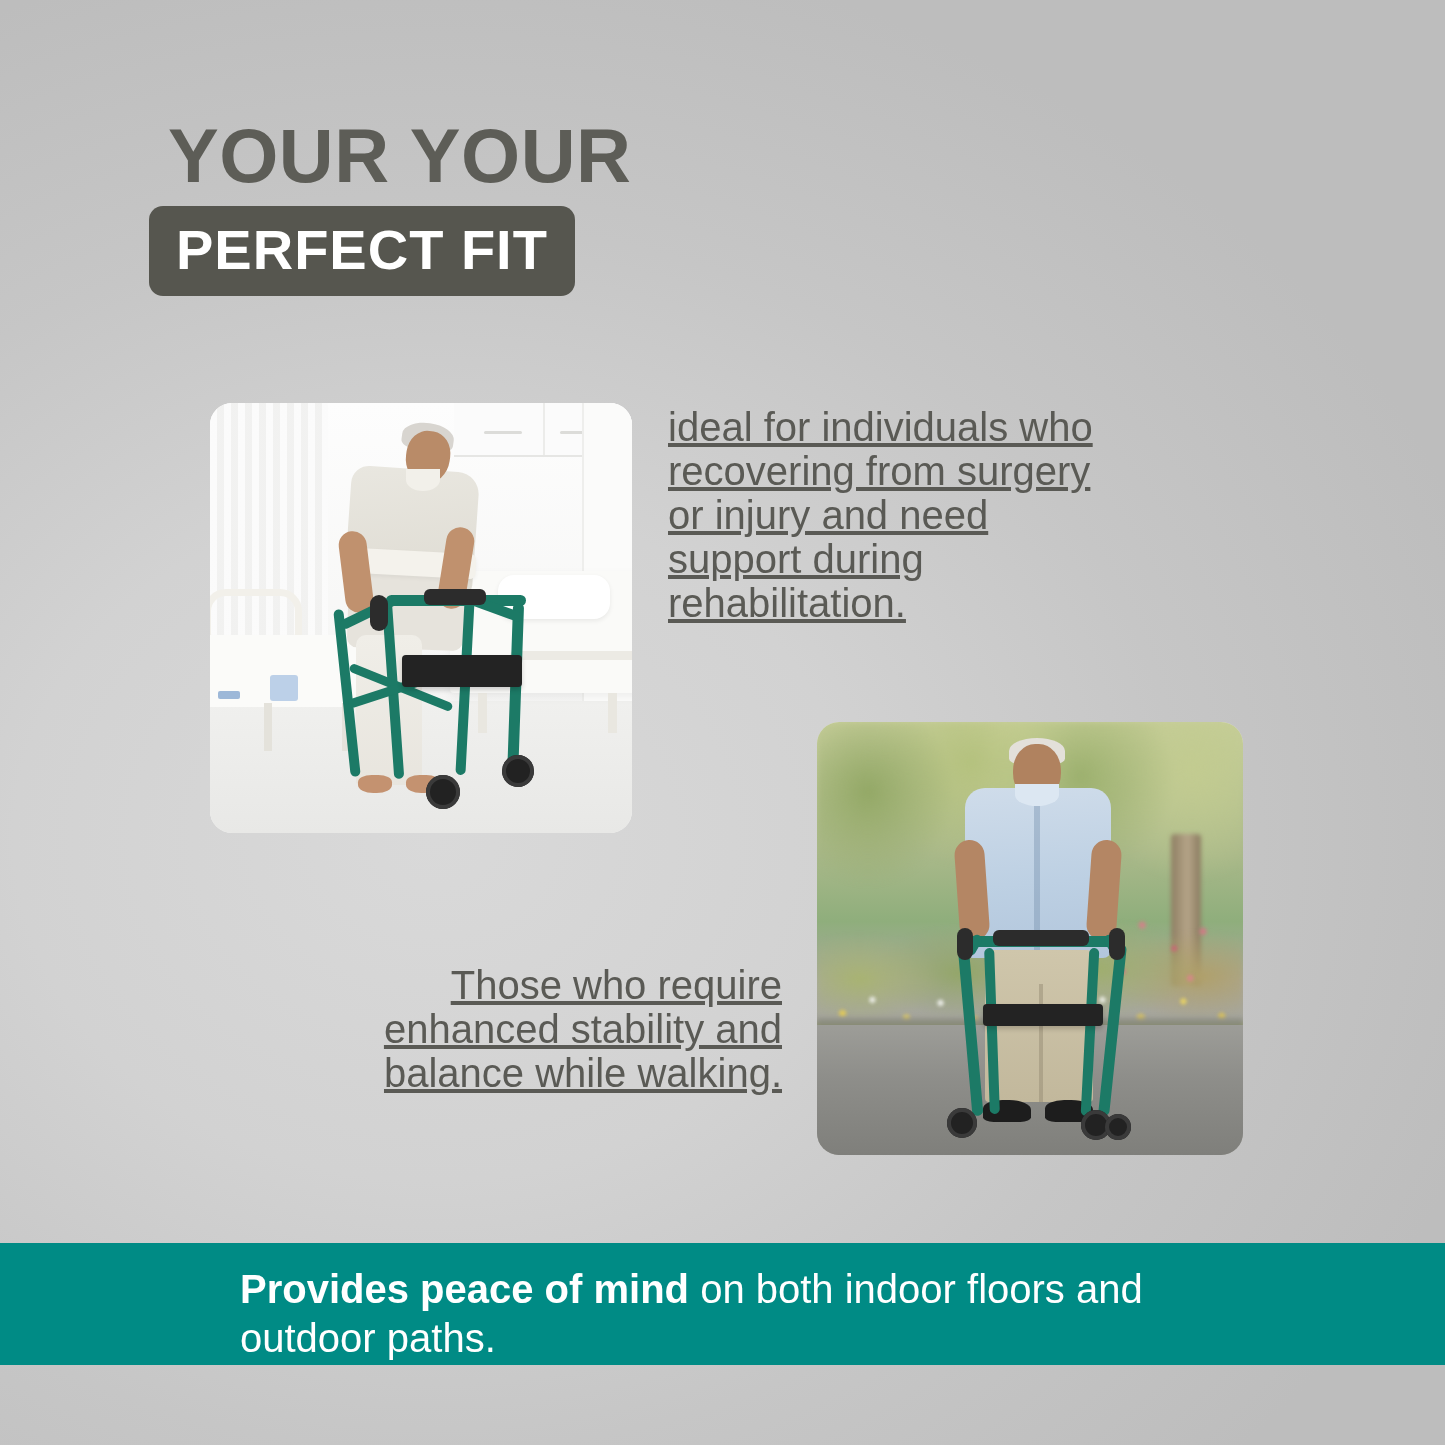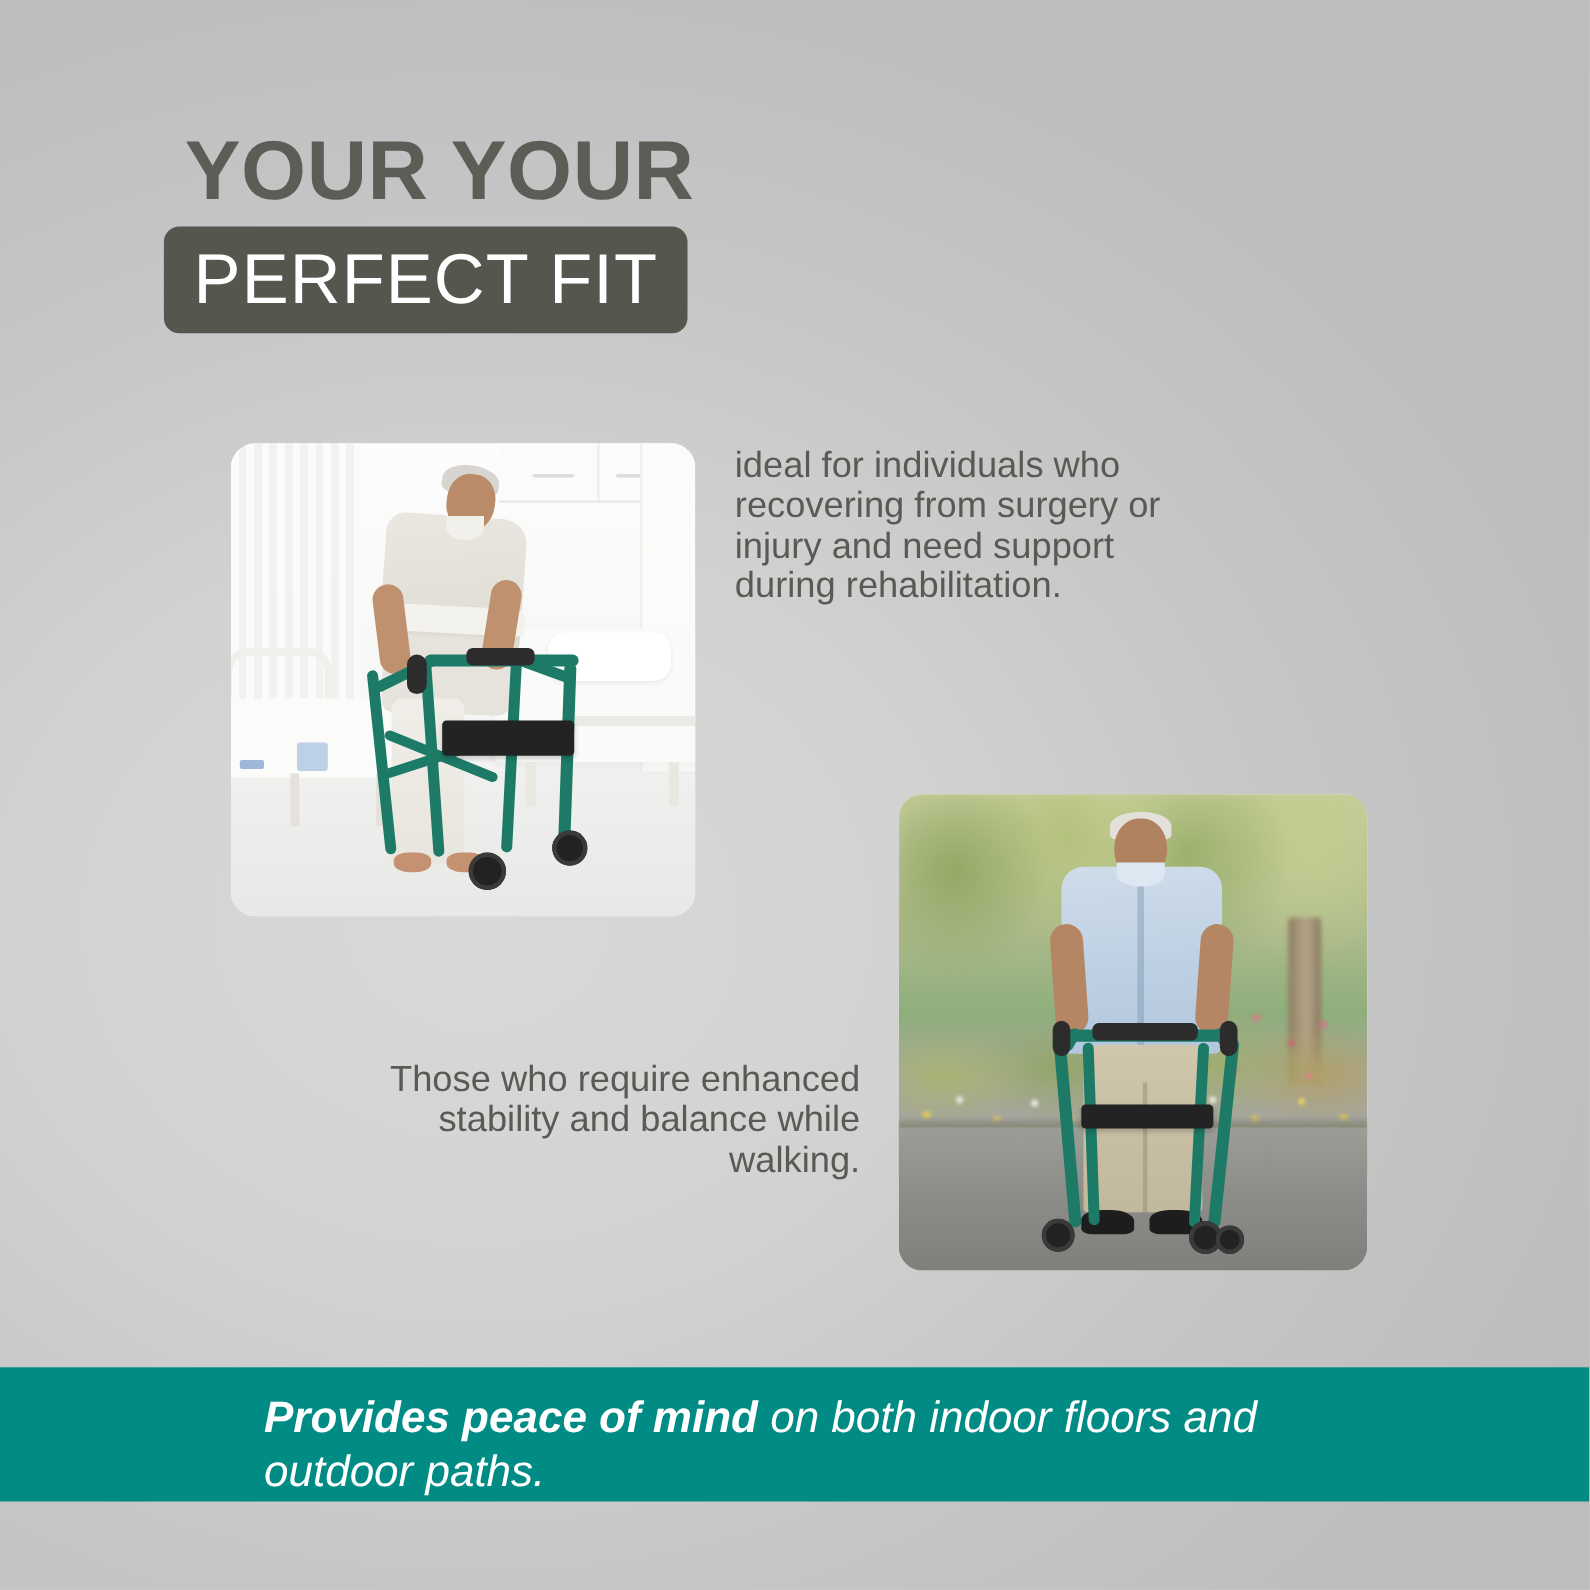--- a/index.html
+++ b/index.html
@@ -41,22 +41,22 @@
   }
   .headline-badge {
     display: inline-block;
     margin-left: -19px;
     margin-top: 12px;
     background: #56564f;
     border-radius: 14px;
     padding: 17px 27px 19px 27px;
   }
   .headline-line2 {
-    font-size: 64px;
-    font-weight: normal;
+    font-size: 56px;
+    font-weight: bold;
     color: #ffffff;
     letter-spacing: 1px;
     line-height: 0.96;
     white-space: nowrap;
   }
 
   
   .photo-card {
     position: absolute;
     border-radius: 22px;
@@ -330,22 +330,23 @@
     position: absolute; top: 378px; width: 48px; height: 22px;
     background: #1d1d1d; border-radius: 40% 45% 22% 22%;
   }
   .q-shoe.s1 { left: 166px; }
   .q-shoe.s2 { left: 228px; }
 
   
   .body-text {
     position: absolute;
     color: #5a5a55;
-    font-size: 33px;
+    font-size: 40px;
     line-height: 1.10;
+    text-decoration: underline;
   }
   .text-right-of-photo {
     left: 668px;
     top: 405px;
     width: 440px;
     text-align: left;
   }
   .text-left-of-photo {
     left: 300px;
     top: 963px;
@@ -363,21 +364,20 @@
     background: #008b85;
   }
   .footer-text {
     position: absolute;
     left: 240px;
     top: 22px;
     width: 1040px;
     color: #ffffff;
     font-size: 40px;
     line-height: 1.22;
-    font-style: italic;
   }
   .footer-lead { font-weight: bold; }
 </style>
 </head>
 <body>
 
 <div class="poster">
 
   <div class="headline-block">
     <div class="headline-line1">YOUR YOUR</div>

